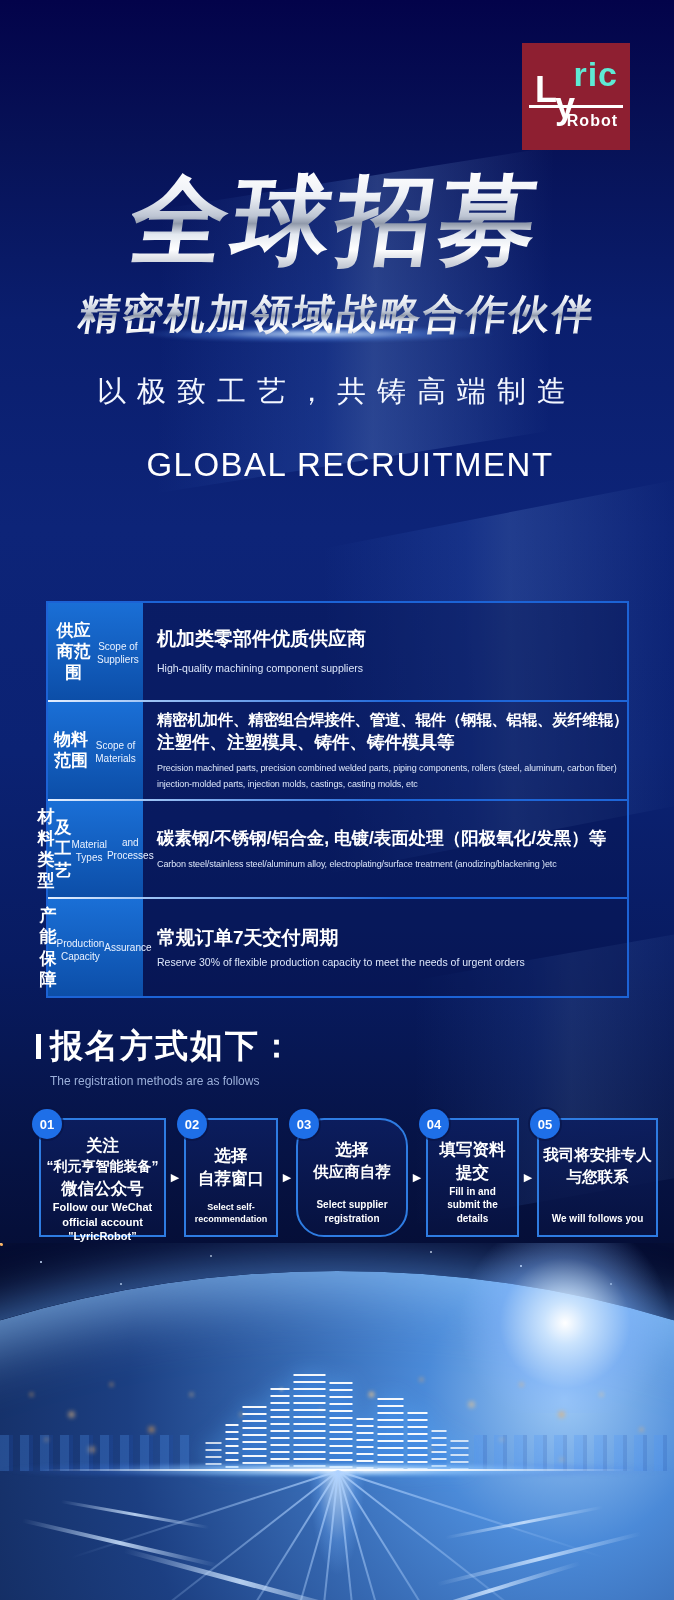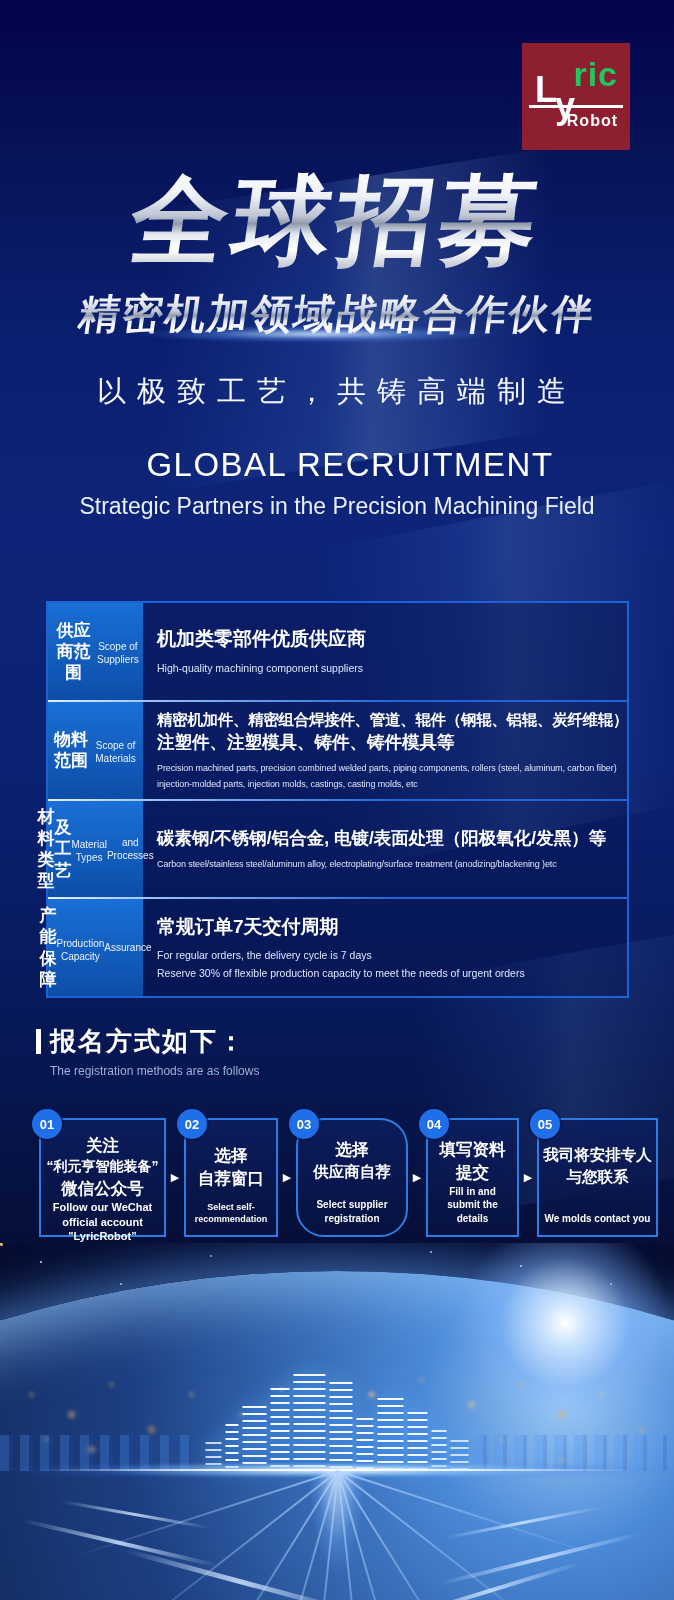--- a/index.html
+++ b/index.html
@@ -11,21 +11,21 @@
   .streak{ position:absolute; pointer-events:none; }
   .s1{ top:180px; left:-120px; width:950px; height:280px; transform:rotate(-9deg);
        background:linear-gradient(100deg,transparent 30%,rgba(96,156,255,.15) 47%,rgba(150,196,255,.22) 52%,transparent 70%); }
   .s2{ top:520px; left:60px; width:850px; height:320px; transform:rotate(-11deg);
        background:linear-gradient(100deg,transparent 32%,rgba(90,150,255,.12) 48%,rgba(140,190,255,.16) 53%,transparent 72%); }
   .s3{ top:960px; left:160px; width:760px; height:240px; transform:rotate(-10deg);
        background:linear-gradient(100deg,transparent 34%,rgba(90,150,255,.10) 49%,rgba(140,190,255,.13) 54%,transparent 74%); }
 
   
   .logo{ position:absolute; top:43px; right:44px; width:108px; height:107px; background:#8e1f31; }
-  .logo-ric{ position:absolute; top:12px; right:12px; font-size:34px; font-weight:bold; color:#22c55e; letter-spacing:1px; }
+  .logo-ric{ position:absolute; top:12px; right:12px; font-size:34px; font-weight:bold; color:#5eead4; letter-spacing:1px; }
   .logo-L{ position:absolute; top:26px; left:13px; font-size:36px; font-weight:bold; color:#fff; }
   .logo-y{ position:absolute; top:42px; left:33px; font-size:36px; font-weight:bold; color:#fff; }
   .logo-rule{ position:absolute; top:62px; left:7px; right:7px; height:3px; background:#fff; }
   .logo-robot{ position:absolute; top:69px; right:12px; font-size:16px; color:#fff; font-weight:700; letter-spacing:1px; }
 
   
   .hero{ position:absolute; top:0; left:0; width:100%; text-align:center; }
   .metallic{
     display:inline-block; transform:skewX(-8deg); font-weight:900; color:#d9dee8;
     background:linear-gradient(180deg,#ffffff 0%,#eef1f6 26%,#bdc5d3 45%,#9099aa 52%,#e3e8f0 62%,#ffffff 76%,#a7afbf 100%);
@@ -57,21 +57,21 @@
   .t-cn.long{ font-size:15.5px; letter-spacing:-.3px; white-space:nowrap; }
   .t-cn.med{ font-size:17.5px; }
   .t-en{ font-size:10.5px; color:#dde7fa; line-height:1.55; margin-top:2px; }
   .t-en.first{ margin-top:7px; }
   .t-en.tight{ font-size:9px; letter-spacing:-.1px; white-space:nowrap; }
 
   
   .reg-head{ position:absolute; top:1024px; left:36px; }
   .reg-title-row{ display:flex; align-items:center; }
   .reg-bar{ width:5px; height:25px; background:#fff; margin-right:9px; }
-  .reg-title{ font-size:26px; font-weight:bold; letter-spacing:2px; }
+  .reg-title{ font-size:33px; font-weight:bold; letter-spacing:2px; }
   .reg-sub{ margin-top:5px; margin-left:14px; font-size:12px; color:#9cb0da; }
 
   .steps{ position:absolute; top:1118px; left:39px; display:flex; align-items:flex-start; }
   .step{ position:relative; height:119px; border:2px solid #2e7ce2; flex:none;
          background:linear-gradient(180deg,rgba(12,30,96,.88),rgba(7,18,64,.88));
          display:flex; flex-direction:column; align-items:center; text-align:center; padding:14px 4px 6px; }
   .w1{ width:127px; } .w2{ width:94px; } .w3{ width:112px;border-radius:28px; } .w4{ width:93px; } .w5{ width:121px; }
   .step-num{ position:absolute; top:-11px; left:-9px; width:30px; height:30px; border-radius:50%;
              background:#1e6fe8; display:flex; align-items:center; justify-content:center;
              font-size:13px; font-weight:bold; color:#fff; box-shadow:0 0 0 2px rgba(9,20,70,.6); }
@@ -141,21 +141,20 @@
     <div class="logo-rule"></div>
     <span class="logo-robot">Robot</span>
   </div>
 
   <div class="hero">
     <div><h1 class="metallic cn-title">全球招募</h1></div>
     <div class="flare"></div>
     <div><h2 class="metallic cn-subtitle">精密机加领域战略合作伙伴</h2></div>
     <div class="tagline">以极致工艺，共铸高端制造</div>
     <div class="en-title">GLOBAL RECRUITMENT</div>
-    <div class="en-subtitle">Strategic Partners in the Precision Machining Field</div>
   </div>
 
   <div class="info-table">
 
     <div class="t-row">
       <div class="t-head">
         <div class="t-head-cn">供应商范围</div>
         <div class="t-head-en">Scope of Suppliers</div>
       </div>
       <div class="t-body">
@@ -191,21 +190,20 @@
     </div>
 
     <div class="t-row">
       <div class="t-head">
         <div class="t-head-cn">产能保障</div>
         <div class="t-head-en">Production Capacity</div>
         <div class="t-head-en" style="margin-top:0">Assurance</div>
       </div>
       <div class="t-body">
         <div class="t-cn">常规订单7天交付周期</div>
-        <div class="t-en first">For regular orders, the delivery cycle is 7 days</div>
         <div class="t-en">Reserve 30% of flexible production capacity to meet the needs of urgent orders</div>
       </div>
     </div>
   </div>
 
   <div class="reg-head">
     <div class="reg-title-row">
       <span class="reg-bar"></span>
       <span class="reg-title">报名方式如下：</span>
     </div>
@@ -248,21 +246,21 @@
       <div class="step-cn">提交</div>
       <div class="step-en sm">Fill in and submit the details</div>
     </div>
 
     <span class="arrow">▶</span>
 
     <div class="step w5">
       <div class="step-num">05</div>
       <div class="step-cn mid" style="margin-top:10px">我司将安排专人</div>
       <div class="step-cn mid">与您联系</div>
-      <div class="step-en sm">We molds contact you</div>
+      <div class="step-en sm">We will follows you</div>
     </div>
   </div>
 
   <div class="scene">
     <div class="stars"></div>
     <div class="earth"></div>
     <div class="sunflare"></div>
     <div class="citylights"></div>
 
     <div class="side-sky side-l"></div>

